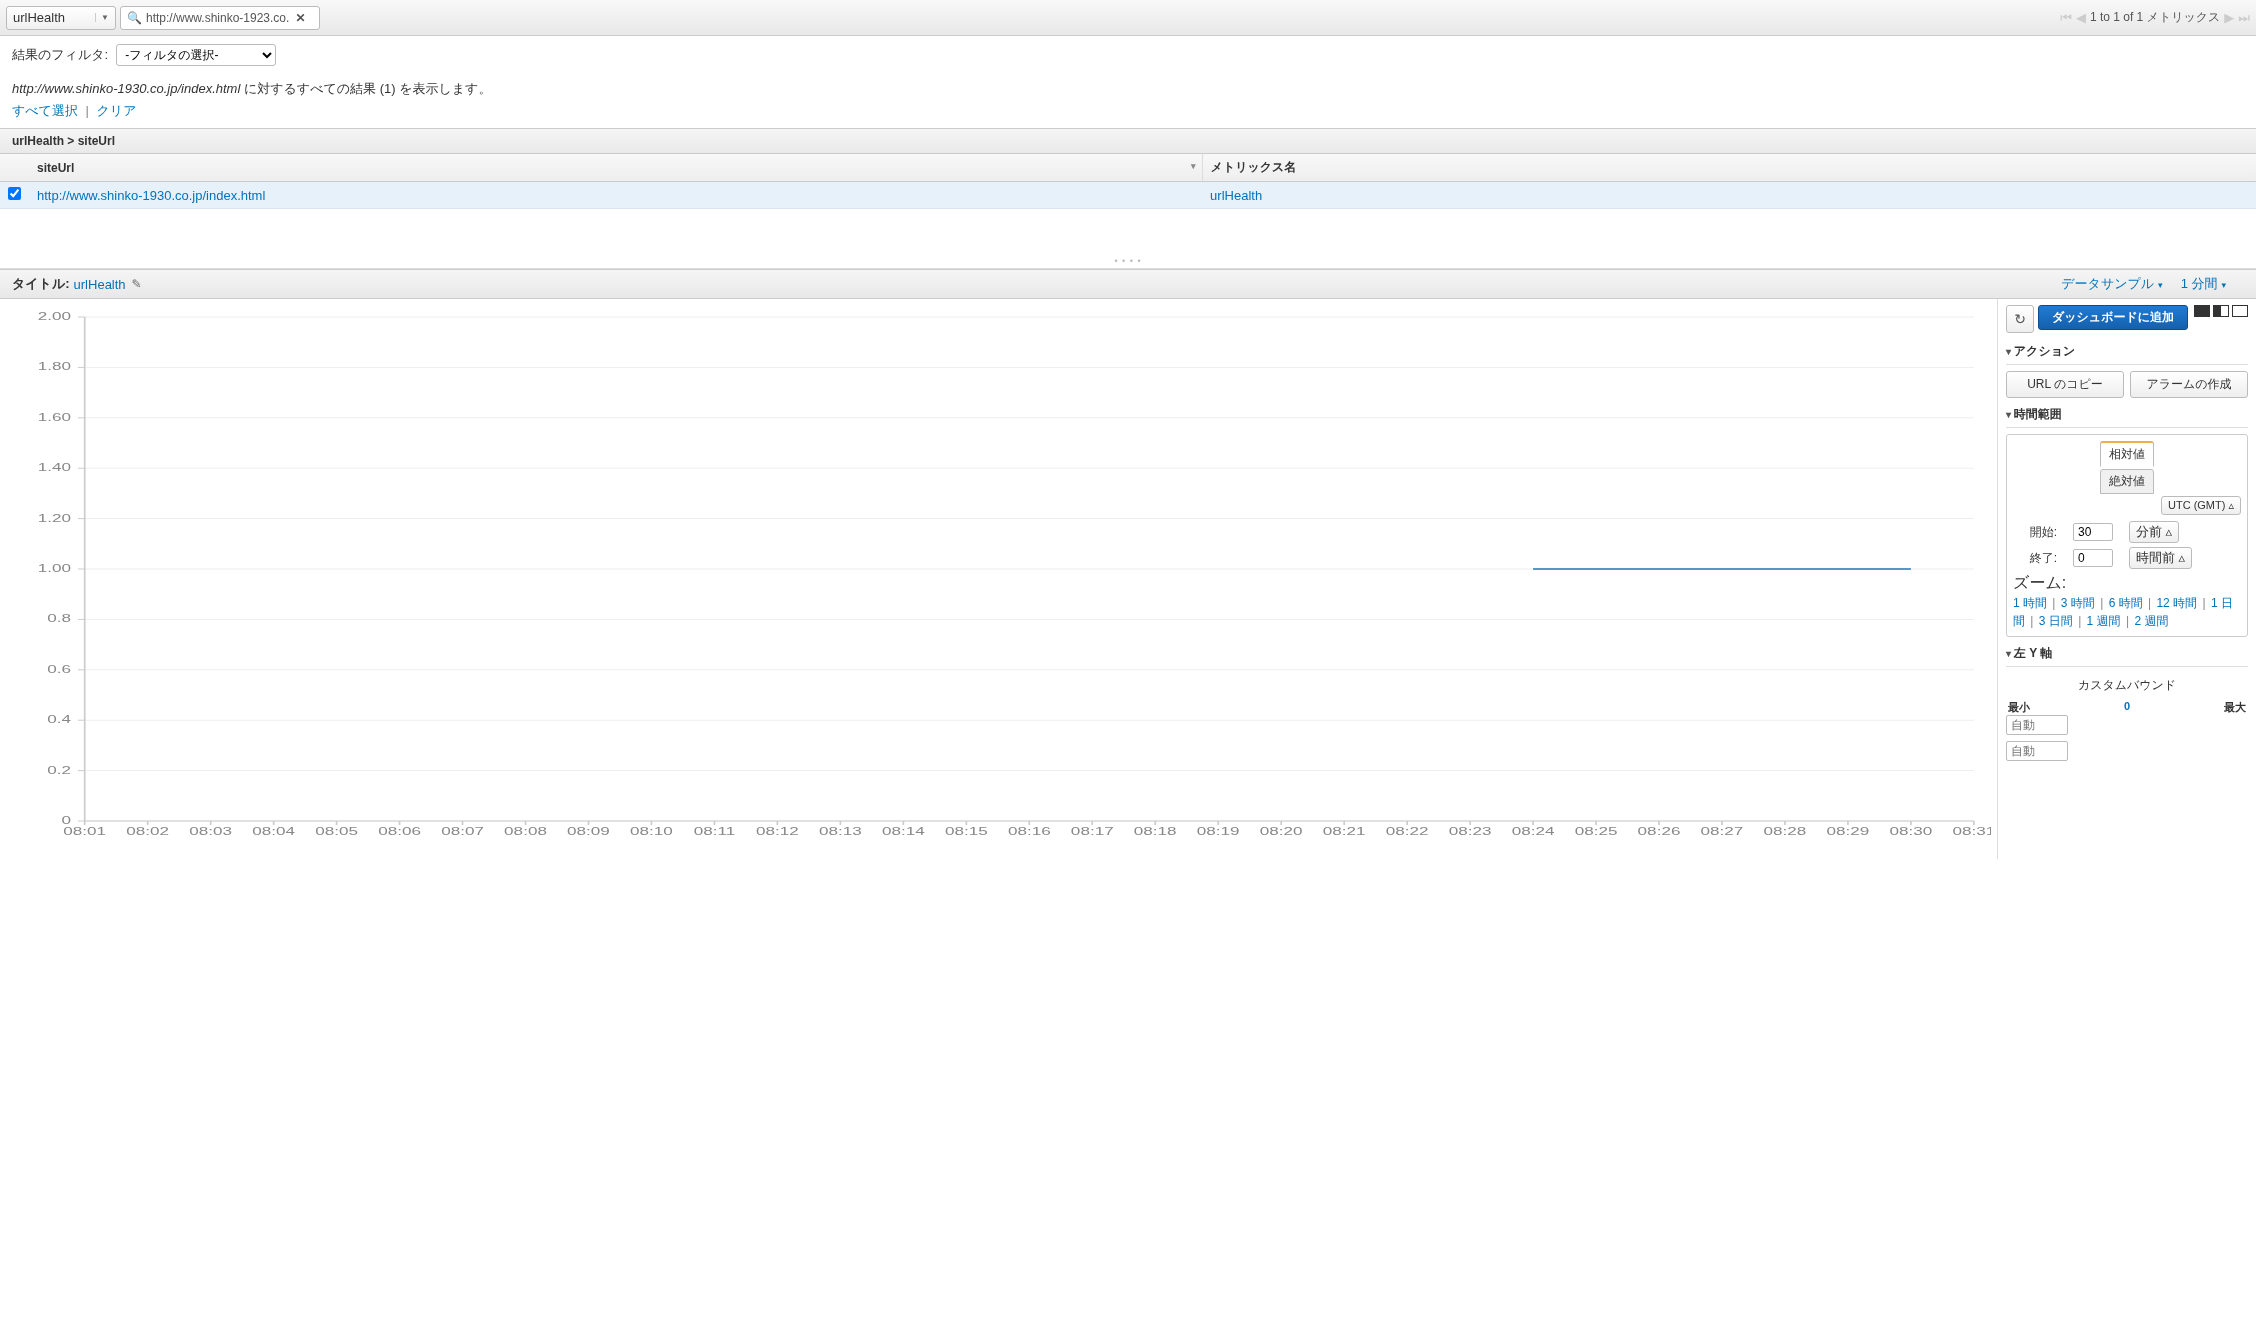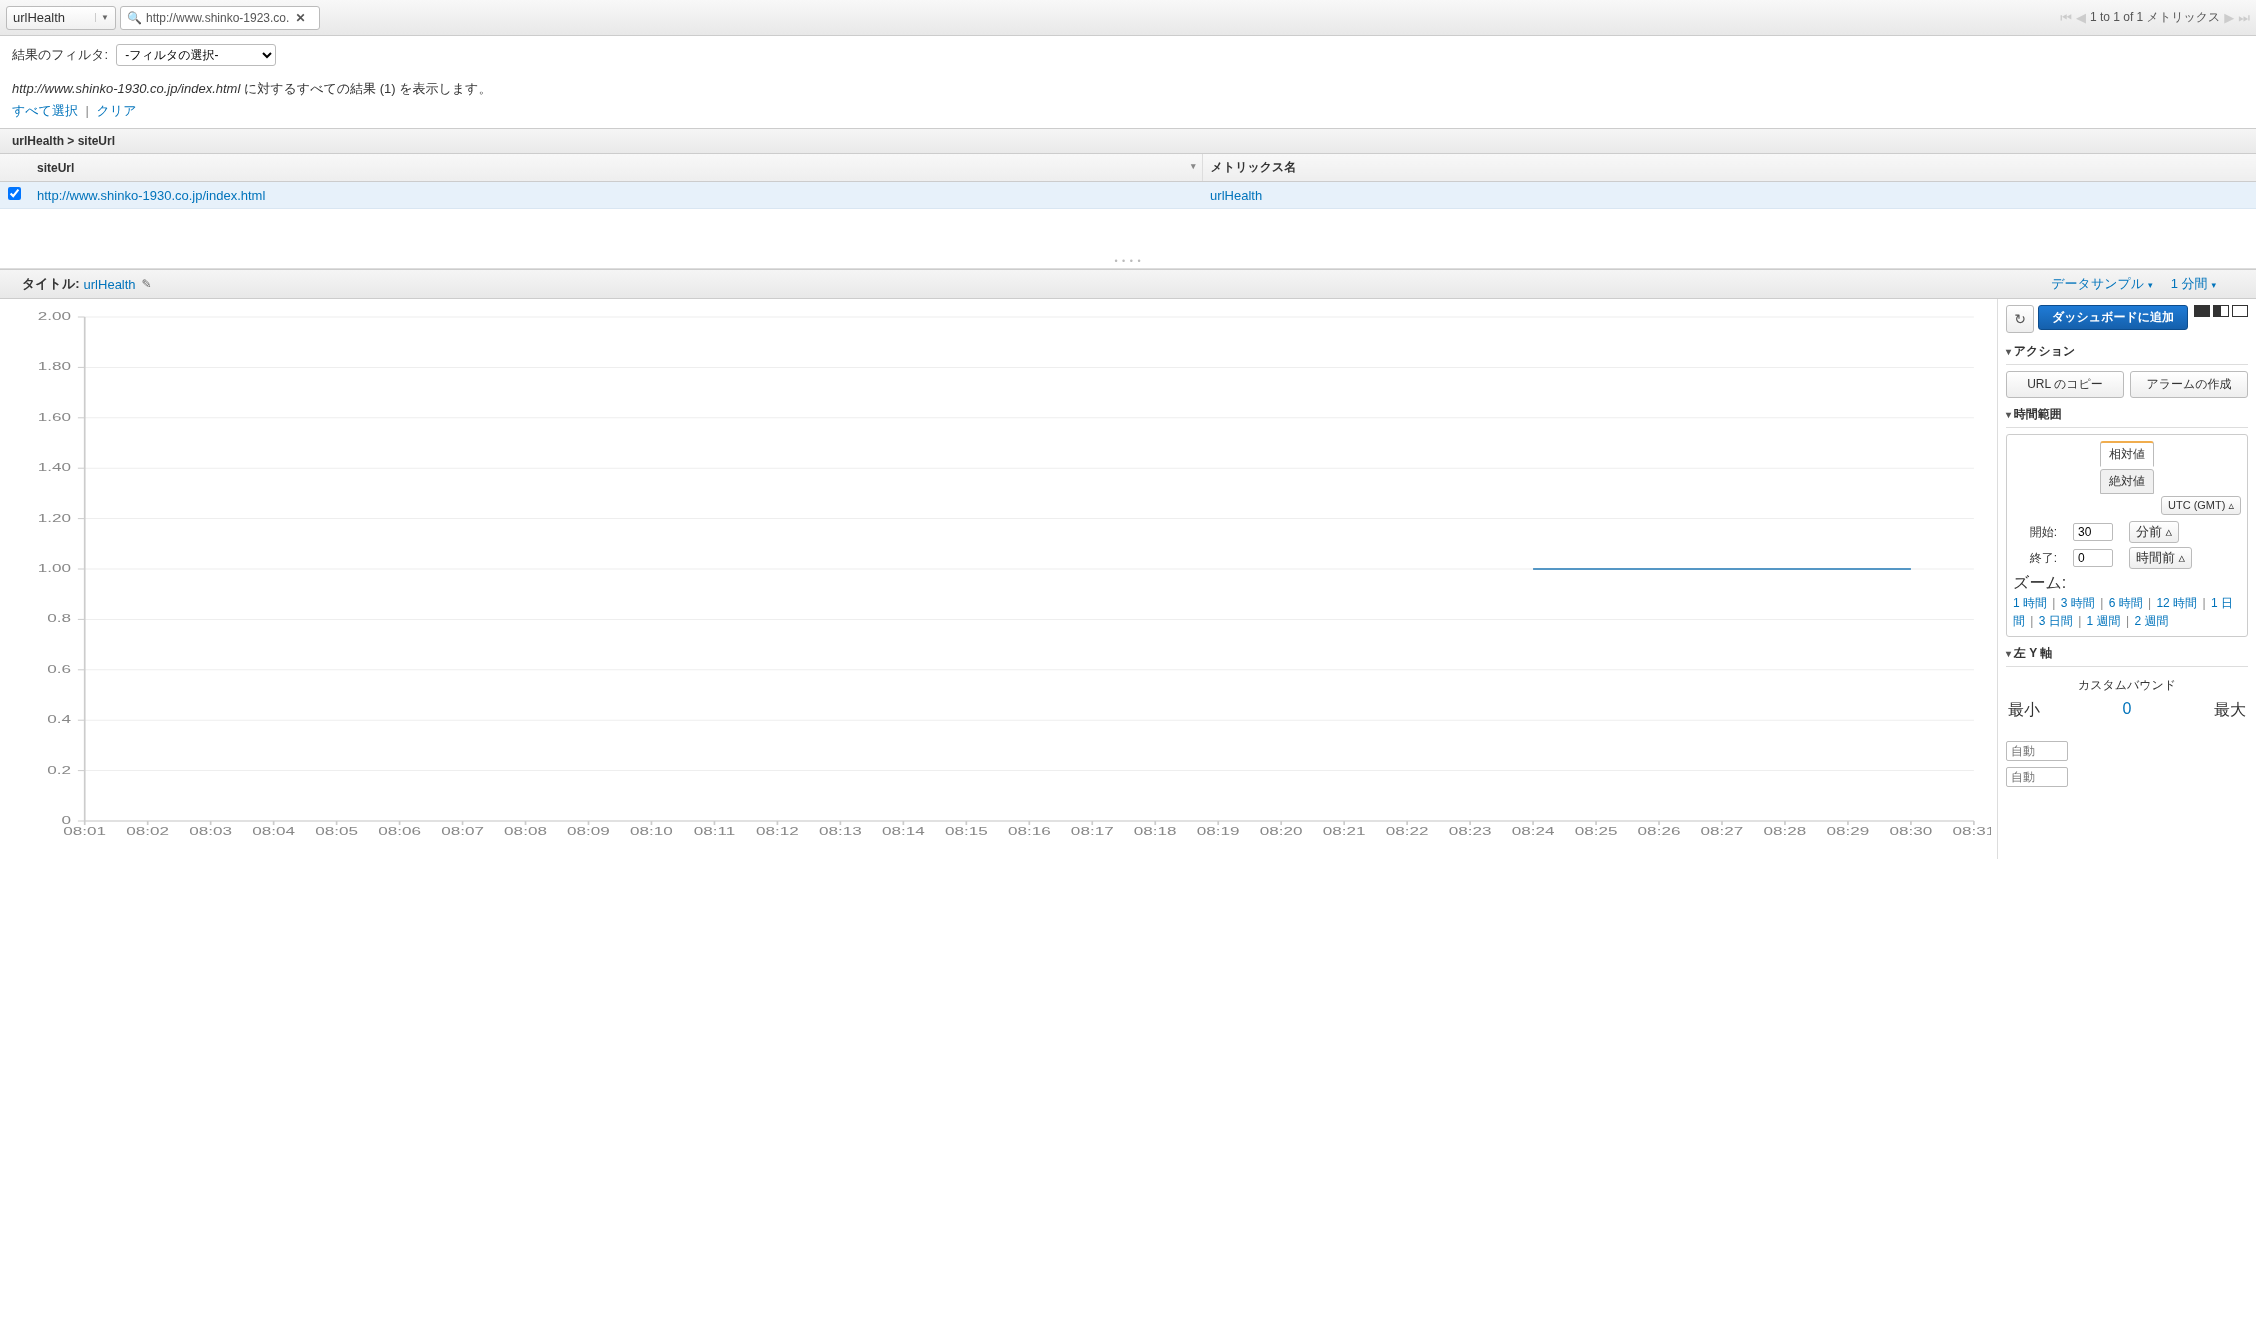--- a/index.html
+++ b/index.html
@@ -38,21 +38,21 @@
 .tbl th .sort-ind { position: absolute; right: 6px; color: #888; font-size: 9px; }
 .tbl td { padding: 5px 8px; font-size: 13px; background: #e7f1fa; border-bottom: 1px solid #d9e6f2; }
 .tbl td a { color: #0073bb; text-decoration: none; }
 .tbl td.col-check { text-align: center; }
 
 
 .resize-gap { height: 60px; border-bottom: 1px solid #ddd; position: relative; }
 .resize-gap .grip { position: absolute; bottom: 2px; left: 50%; transform: translateX(-50%); font-size: 9px; color: #bbb; letter-spacing: 1px; }
 
 
-.chart-header { background: linear-gradient(#f5f5f5, #e8e8e8); border-top: 1px solid #ccc; border-bottom: 1px solid #ccc; padding: 5px 22px; display: flex; align-items: center; font-size: 13px; }
+.chart-header { background: linear-gradient(#f5f5f5, #e8e8e8); border-top: 1px solid #ccc; border-bottom: 1px solid #ccc; padding: 5px 12px; display: flex; align-items: center; font-size: 13px; }
 .chart-header .title-lbl { font-weight: bold; margin-right: 4px; }
 .chart-header .title-val { color: #0073bb; }
 .chart-header .pencil { margin-left: 6px; color: #666; font-size: 12px; cursor: pointer; }
 .chart-header .spacer { flex: 1; }
 .chart-header .dd-link { color: #0073bb; font-size: 13px; margin-right: 18px; cursor: pointer; }
 .chart-header .dd-link .caret { font-size: 9px; color: #0073bb; margin-left: 4px; }
 
 
 .chart-area { display: flex; align-items: stretch; }
 .chart-canvas-wrap { flex: 1; padding: 8px 6px 4px 6px; position: relative; min-height: 560px; border-right: 1px solid #ddd; }
@@ -84,21 +84,21 @@
 .time-row label { width: 44px; text-align: right; }
 .time-row input { width: 40px; border: 1px solid #bbb; border-radius: 2px; padding: 1px 4px; font-size: 12px; }
 .time-row .unit { border: 1px solid #bbb; border-radius: 3px; background: linear-gradient(#fff,#eee); padding: 1px 6px; font-size: 13px; }
 .zoom-lbl { font-size: 16px; margin-top: 4px; }
 .zoom-links { font-size: 12px; line-height: 1.5; }
 .zoom-links a { color: #0073bb; text-decoration: none; }
 .zoom-links .sep { color: #888; margin: 0 2px; }
 
 .y-axis-box { padding: 4px 0; }
 .y-axis-label { text-align: center; font-size: 12px; margin-bottom: 6px; }
-.y-minmax { display: flex; justify-content: space-between; font-size: 16px; font-weight: normal; padding: 0 2px; margin-bottom: 20px; }
+.y-minmax { display: flex; justify-content: space-between; font-size: 11px; font-weight: bold; padding: 0 2px; margin-bottom: 0; }
 .y-minmax .zero { color: #0073bb; }
 .y-inputs input { width: 62px; border: 1px solid #bbb; border-radius: 2px; padding: 2px 4px; font-size: 12px; color: #aaa; display: block; margin-bottom: 6px; }
 
 
 .axis-label { font-size: 10px; fill: #888; }
 .grid-line { stroke: #eee; stroke-width: 1; }
 .axis-line { stroke: #ccc; stroke-width: 1; }
 .data-line { stroke: #1f77b4; stroke-width: 1.4; fill: none; }
 </style>
 </head>

